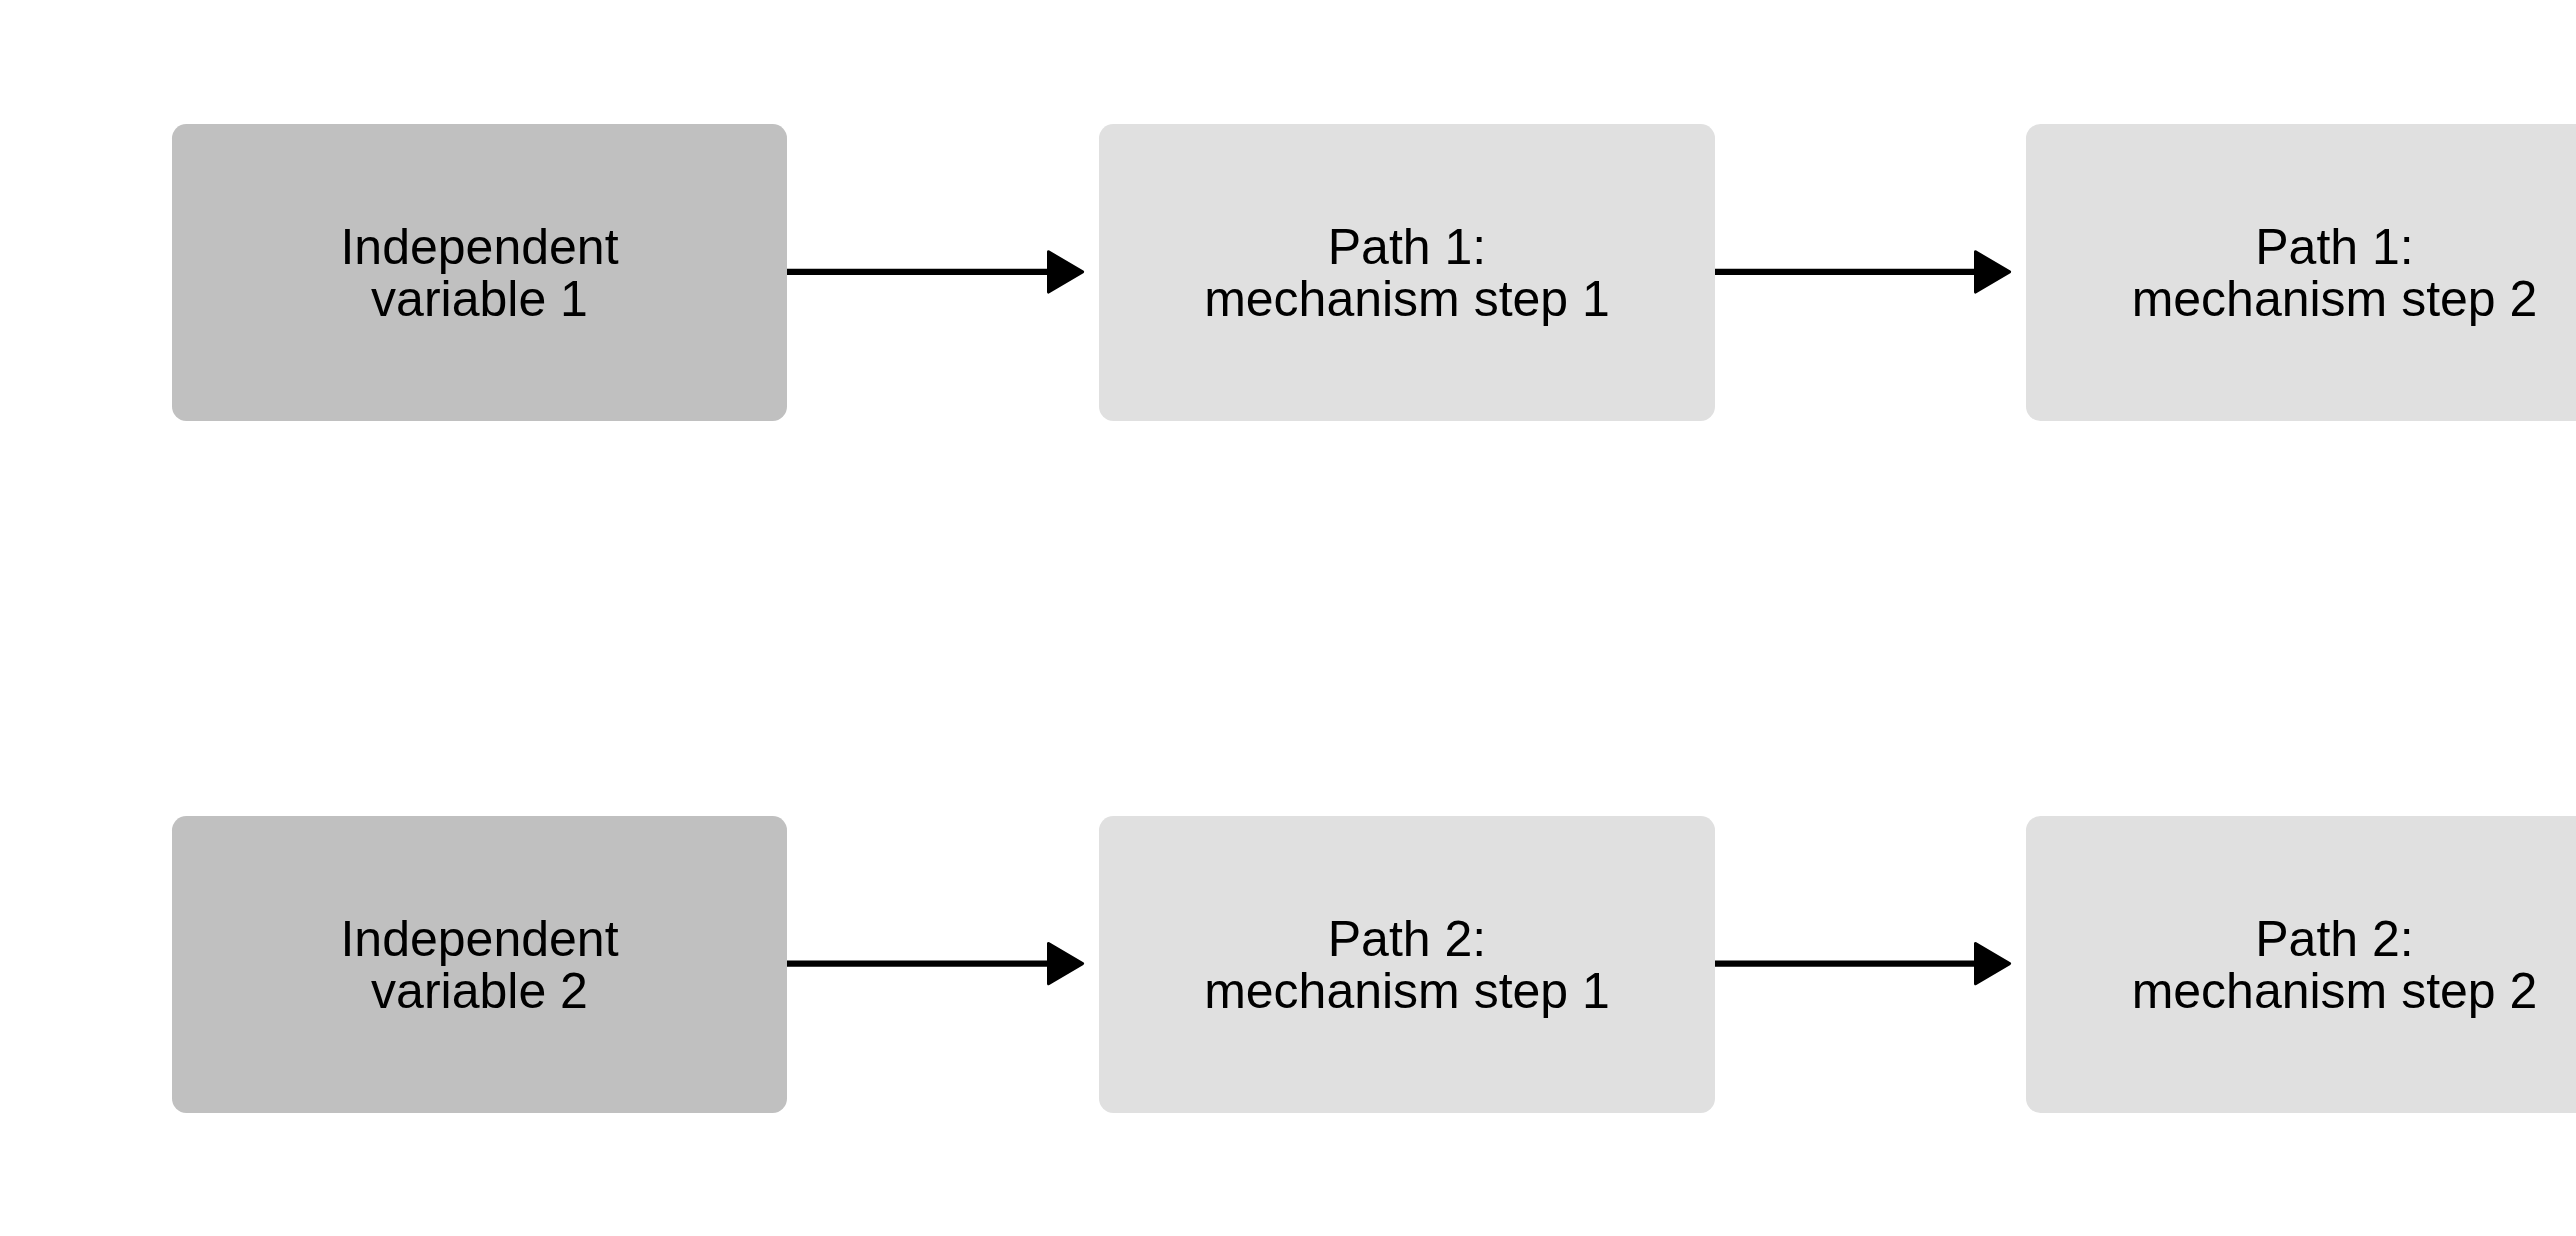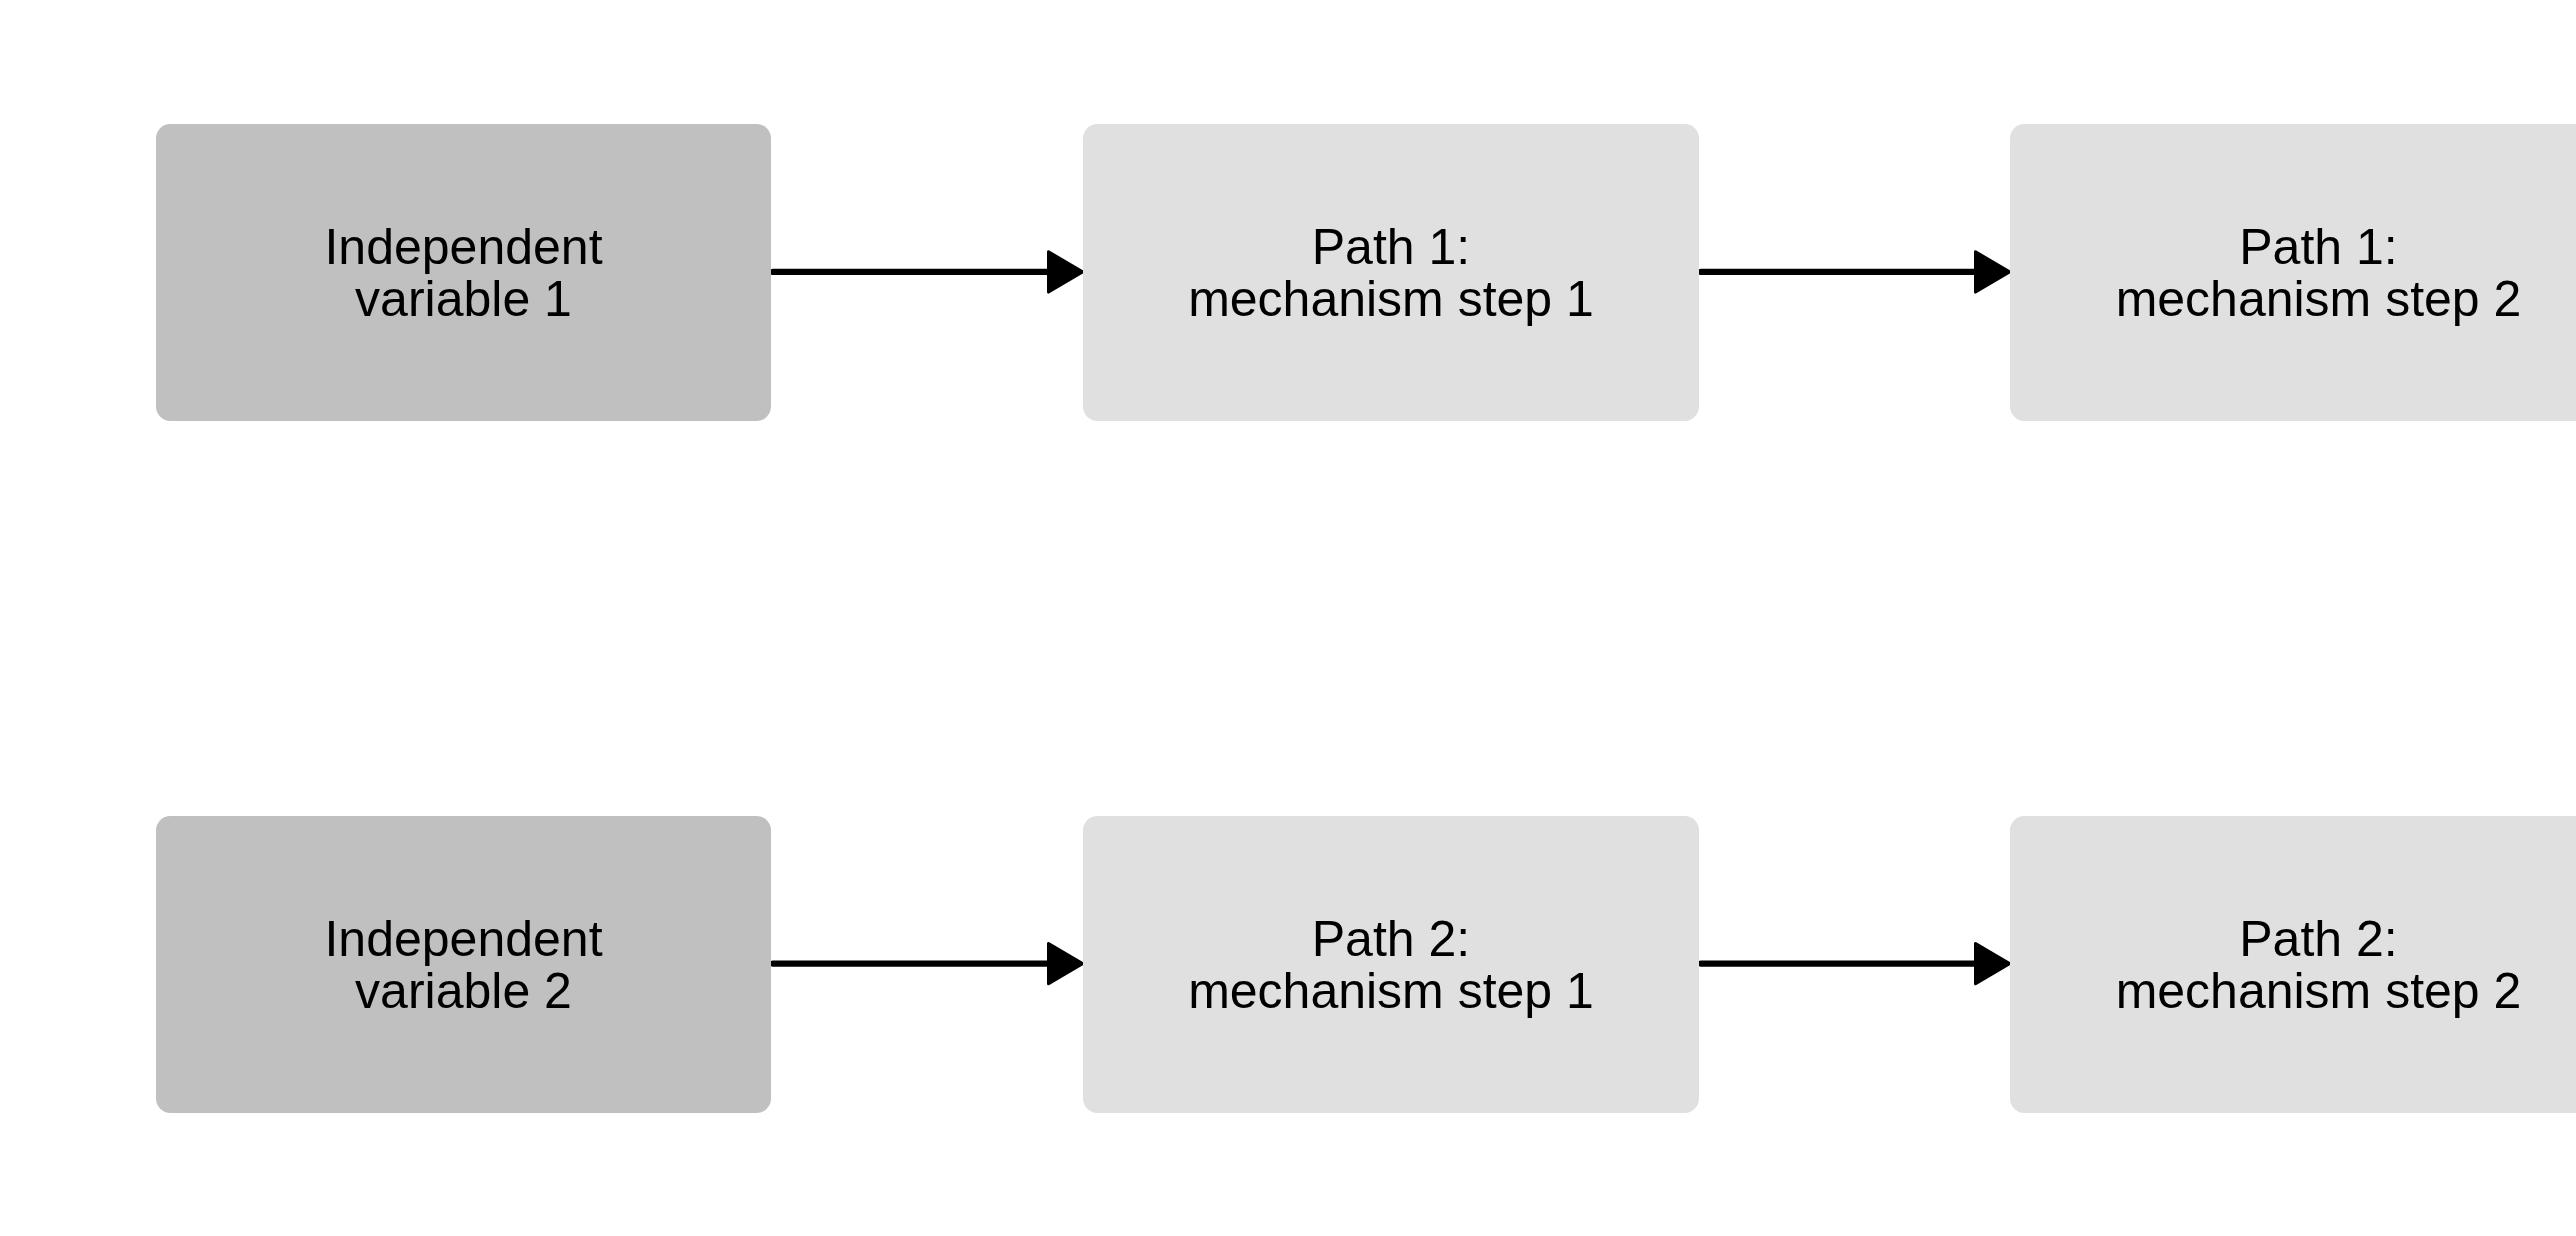--- a/index.html
+++ b/index.html
@@ -26,20 +26,21 @@
     display: block;
   }
   .node {
     position: absolute;
     border-radius: 14.4px;
     display: flex;
     align-items: center;
     justify-content: center;
     text-align: center;
     box-sizing: border-box;
+    margin-left: 16px;
   }
   .node .label {
     display: block;
     white-space: pre-line;
     font-size: 50px;
     line-height: 1.04;
     color: #000000;
     letter-spacing: 0px;
   }
 </style>

